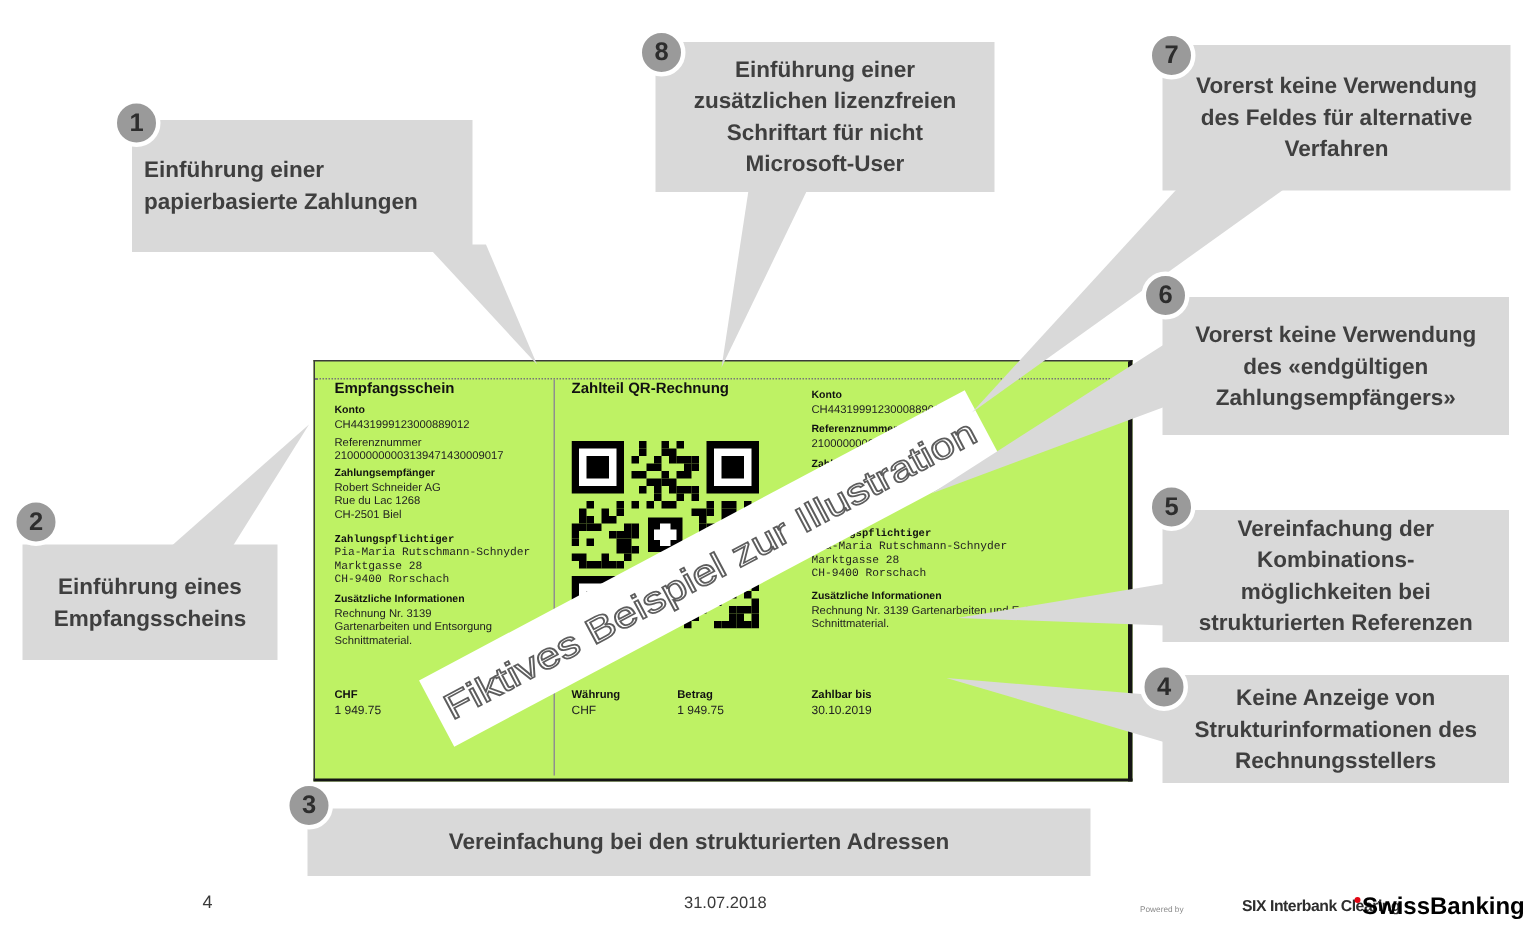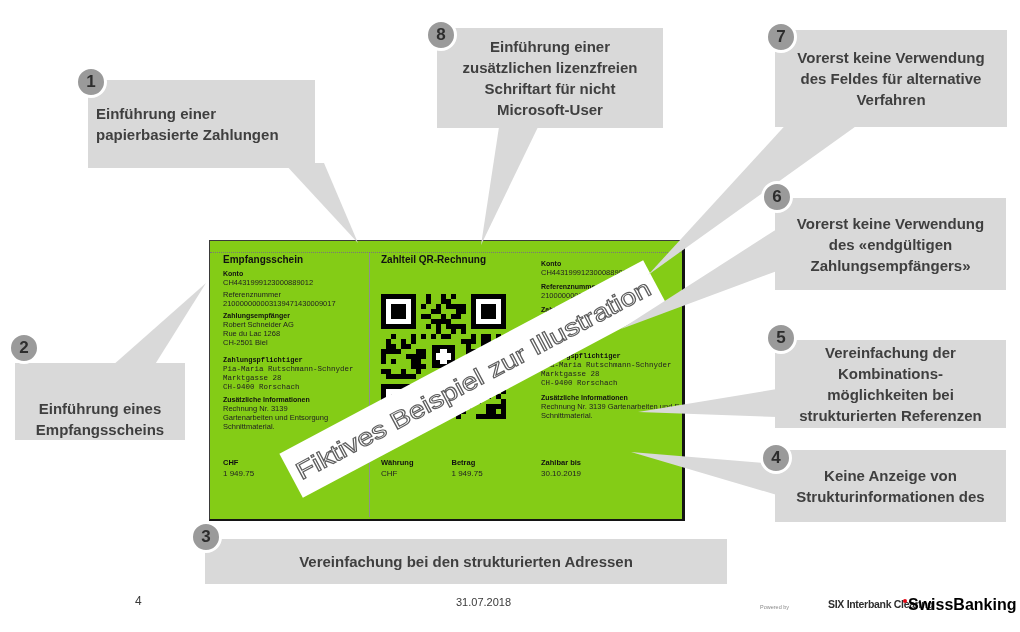--- a/index.html
+++ b/index.html
@@ -9,21 +9,21 @@
 
   
   .callout {
     position:absolute; background:var(--callout-bg,#d9d9d9); color:var(--callout-text,#3f3f3f);
     font-weight:bold; font-size:15px; line-height:21px; z-index:4;
     display:flex; flex-direction:column; justify-content:center; align-items:center;
     text-align:center;
   }
   .callout.left-align { align-items:flex-start; text-align:left; padding-left:8px; }
   .c1 { left:88px;  top:80px;  width:227px; height:88px; }
-  .c2 { left:15px;  top:363px; width:170px; height:77px;justify-content:flex-end; }
+  .c2 { left:15px;  top:363px; width:170px; height:77px; }
   .c3 { left:205px; top:539px; width:522px; height:45px; }
   .c4 { left:775px; top:450px; width:231px; height:72px; }
   .c5 { left:775px; top:340px; width:231px; height:88px; }
   .c6 { left:775px; top:198px; width:231px; height:92px; }
   .c7 { left:775px; top:30px;  width:232px; height:97px; }
   .c8 { left:437px; top:28px;  width:226px; height:100px; }
 
   .num {
     position:absolute; width:32px; height:32px; border-radius:50%;
     background:var(--circle-bg,#9a9a9a); border:3px solid #fff; color:#2d2d2d;
@@ -37,21 +37,21 @@
   .n5 { left:765px; top:322px; }
   .n6 { left:761px; top:181px; }
   .n7 { left:765px; top:21px; }
   .n8 { left:425px; top:19px; }
 
   
   .beams { position:absolute; left:0; top:0; z-index:3; }
 
   
   .slip {
-    position:absolute; left:209px; top:240px; width:476px; height:281px; background:#84cc16;
+    position:absolute; left:209px; top:240px; width:546px; height:281px; background:#bef264;
     border:1px solid #3a3a3a; border-right:3px solid #141414; border-bottom:2px solid #141414;
     z-index:1; color:#222;
   }
   .perf { position:absolute; left:0; top:11px; width:100%; border-top:1px dotted #777; }
   .vsep { position:absolute; left:159px; top:12px; bottom:2px; width:1px; background:#8f8f8f; }
 
   .slip-title { font-size:10px; font-weight:bold; color:#111; margin-bottom:4px; }
   .receipt   { position:absolute; left:13px;  top:13px; width:148px; }
   .pay-mid   { position:absolute; left:171px; top:13px; width:150px; }
   .pay-right { position:absolute; left:331px; top:13px; width:212px; }
@@ -403,20 +403,21 @@
   </div>
   <div class="callout c3">
     <div>
         <div>Vereinfachung bei den strukturierten Adressen</div>
       </div>
   </div>
   <div class="callout c4">
     <div>
         <div>Keine Anzeige von</div>
         <div>Strukturinformationen des</div>
+        <div>Rechnungsstellers</div>
       </div>
   </div>
   <div class="callout c5">
     <div>
         <div>Vereinfachung der</div>
         <div>Kombinations-</div>
         <div>möglichkeiten bei</div>
         <div>strukturierten Referenzen</div>
       </div>
   </div>

